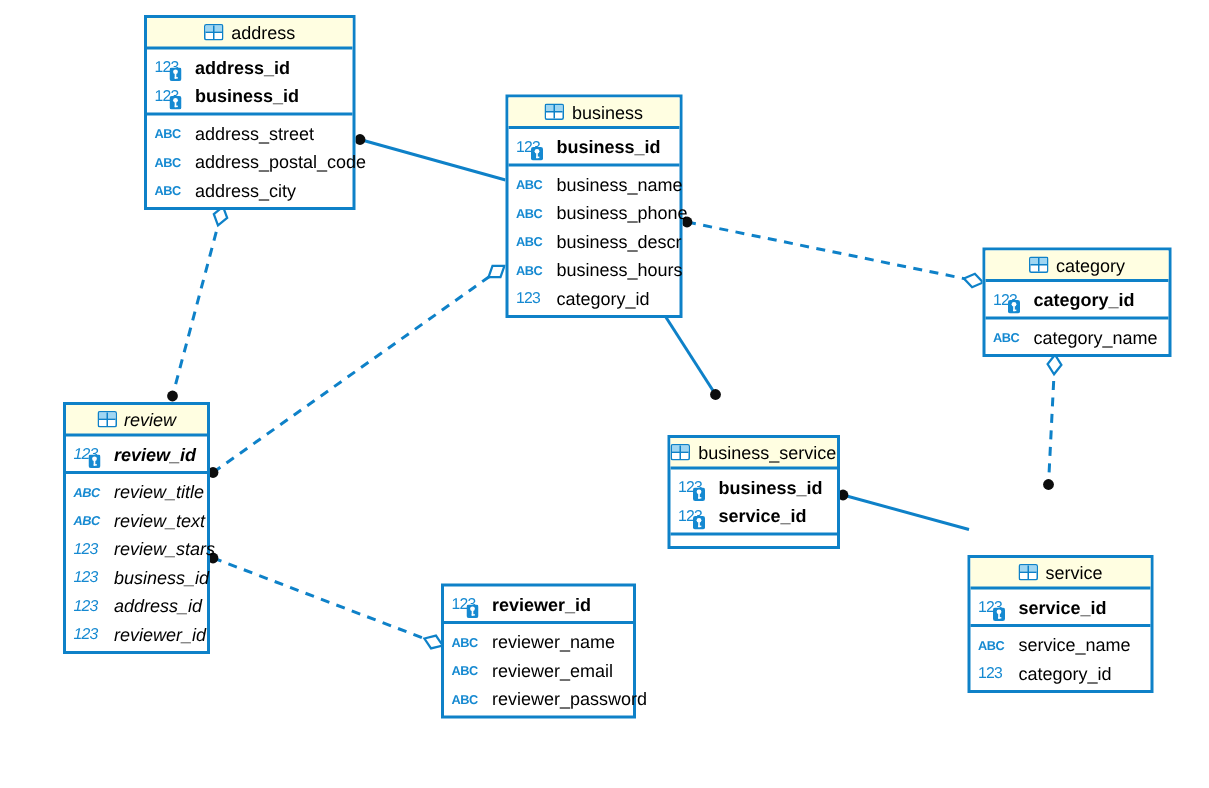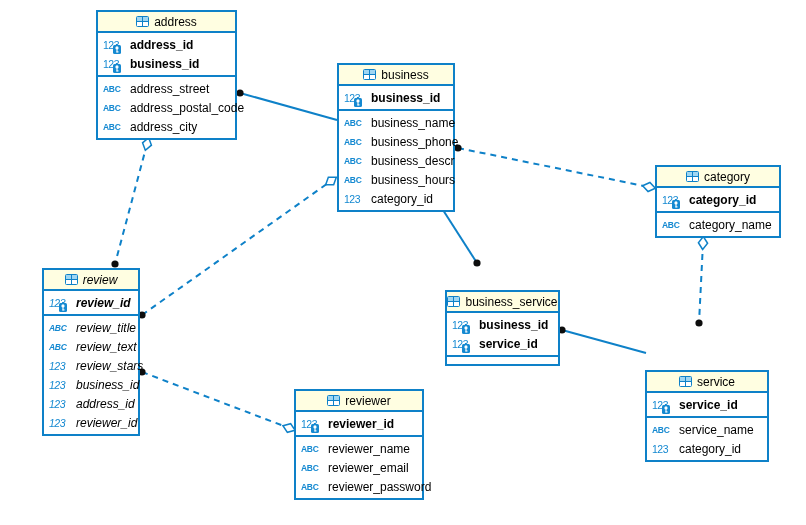--- a/index.html
+++ b/index.html
@@ -376,29 +376,20 @@
         </div>
         <div class="row">
           <span class="ic">
             <span class="ic-num">123</span>
           </span>
           <span class="col-name">category_id</span>
         </div>
       </div>
     </div>
     <div class="table" style="left: 294px; top: 389px; width: 130px;">
-      <div class="tbl-header">
-        <svg width="13" height="11" viewBox="0 0 13 11">
-          <rect x="0.5" y="0.5" width="12" height="10" rx="1" fill="#ffffff" stroke="#0e81c8"></rect>
-          <rect x="1" y="1" width="11" height="4" fill="#9fd6f2"></rect>
-          <line x1="6.5" y1="1" x2="6.5" y2="10" stroke="#0e81c8" stroke-width="1"></line>
-          <line x1="1" y1="5.5" x2="12" y2="5.5" stroke="#0e81c8" stroke-width="1"></line>
-        </svg>
-        <span class="tbl-name">reviewer</span>
-      </div>
       <div class="section pk-section">
         <div class="row pk">
           <span class="ic">
             <span class="ic-num">123</span>
             <svg class="key-badge" width="8" height="9" viewBox="0 0 8 9">
               <rect x="0" y="0" width="8" height="9" rx="1.5" fill="#1589d1"></rect>
               <circle cx="4" cy="2.9" r="1.6" fill="#ffffff"></circle>
               <rect x="3.45" y="4.1" width="1.1" height="3.4" fill="#ffffff"></rect>
               <rect x="3.45" y="6.4" width="2.1" height="1" fill="#ffffff"></rect>
             </svg>

